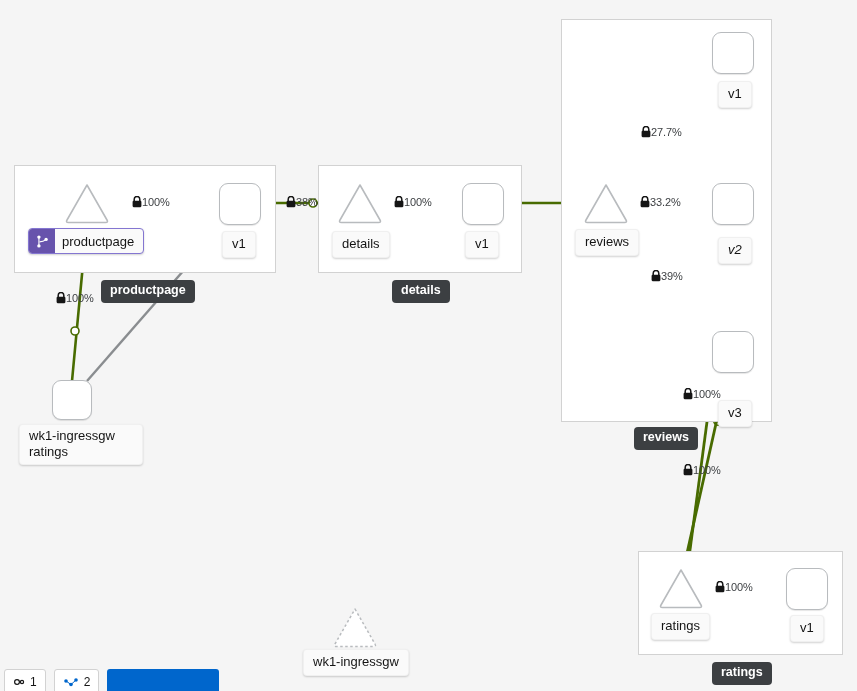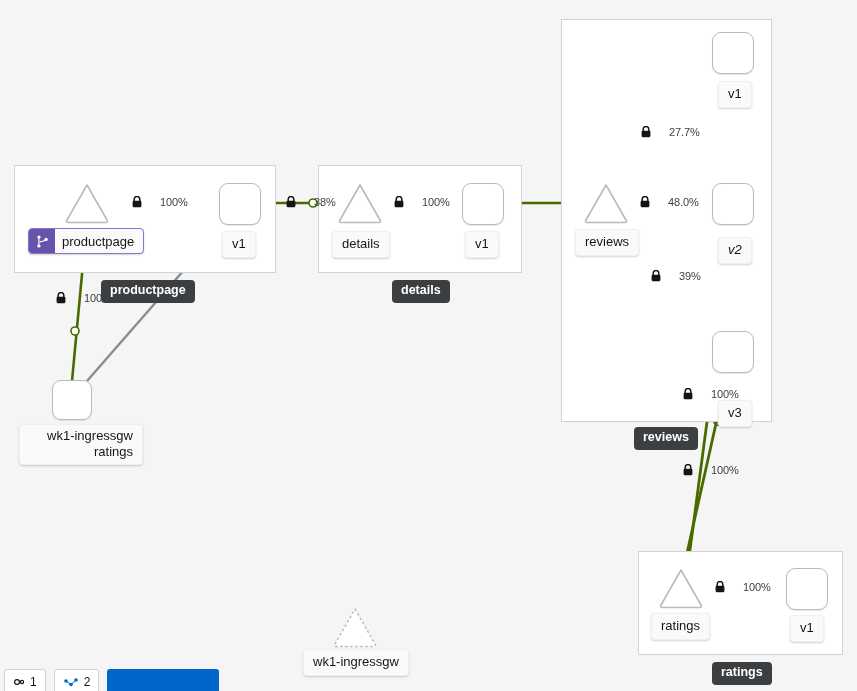--- a/index.html
+++ b/index.html
@@ -56,21 +56,21 @@
   .node-label {
     position: absolute;
     background: #fafafa;
     color: #151515;
     font-size: 13px;
     padding: 4px 9px 5px 9px;
     border-radius: 4px;
     white-space: nowrap;
     box-shadow: 0 1px 2px rgba(0,0,0,.18);
     line-height: 1.22;
-    text-align: right;
+    text-align: left;
     border: 1px solid rgba(0,0,0,.04);
   }
   .node-label.two-line { padding: 3px 9px 4px 9px; }
 
   .vs-badge {
     position: absolute;
     display: flex;
     align-items: center;
     background: #fafafa;
     border: 1px solid #8476d1;
@@ -94,21 +94,21 @@
     font-size: 13px;
     color: #151515;
     white-space: nowrap;
   }
 
   
   .edge-label {
     position: absolute;
     display: flex;
     align-items: center;
-    gap: 18px;
+    gap: 0;
     font-size: 11px;
     color: #3c3f42;
     white-space: nowrap;
     line-height: 1;
   }
   .edge-label .pct { letter-spacing: -.1px; }
   .lock-ico { display: block; }
 
   
   #bottom-bar {
@@ -332,21 +332,21 @@
       <rect x="0.6" y="4.8" width="8.8" height="6.4" rx="1.1" fill="#151515"></rect>
     </svg>
     <span class="pct">27.7%</span>
   </div>
 
   <div class="edge-label" style="left:640px; top:196px;">
     <svg class="lock-ico" width="10" height="12" viewBox="0 0 10 12">
       <path d="M2.2,5 V3.3 A2.8,2.8 0 0 1 7.8,3.3 V5" stroke="#151515" stroke-width="1.5" fill="none"></path>
       <rect x="0.6" y="4.8" width="8.8" height="6.4" rx="1.1" fill="#151515"></rect>
     </svg>
-    <span class="pct">48.0%</span>
+    <span class="pct">33.2%</span>
   </div>
 
   <div class="edge-label" style="left:651px; top:270px;">
     <svg class="lock-ico" width="10" height="12" viewBox="0 0 10 12">
       <path d="M2.2,5 V3.3 A2.8,2.8 0 0 1 7.8,3.3 V5" stroke="#151515" stroke-width="1.5" fill="none"></path>
       <rect x="0.6" y="4.8" width="8.8" height="6.4" rx="1.1" fill="#151515"></rect>
     </svg>
     <span class="pct">39%</span>
   </div>
 

